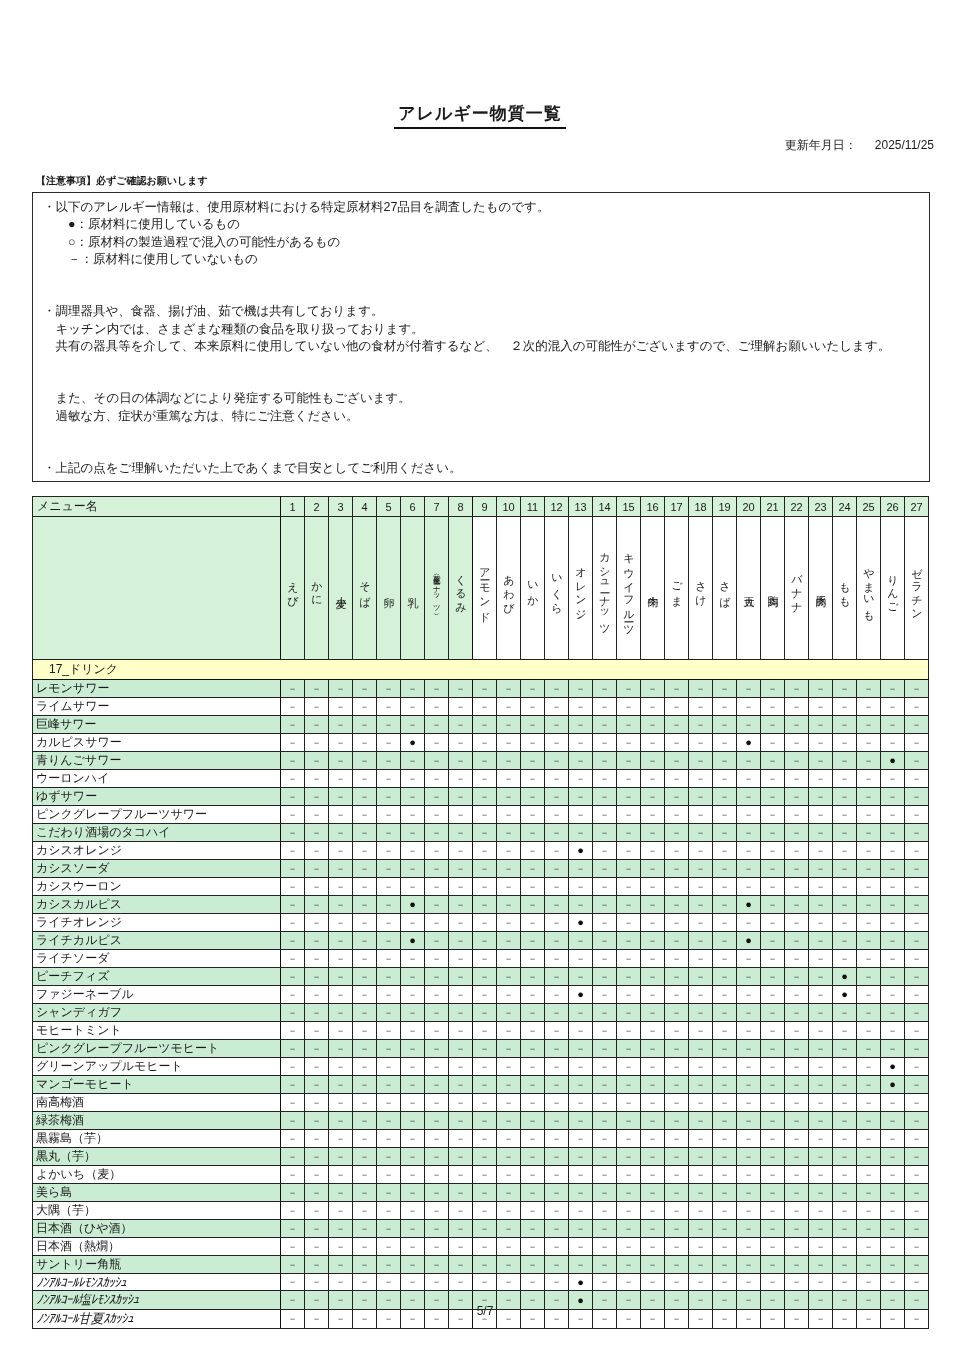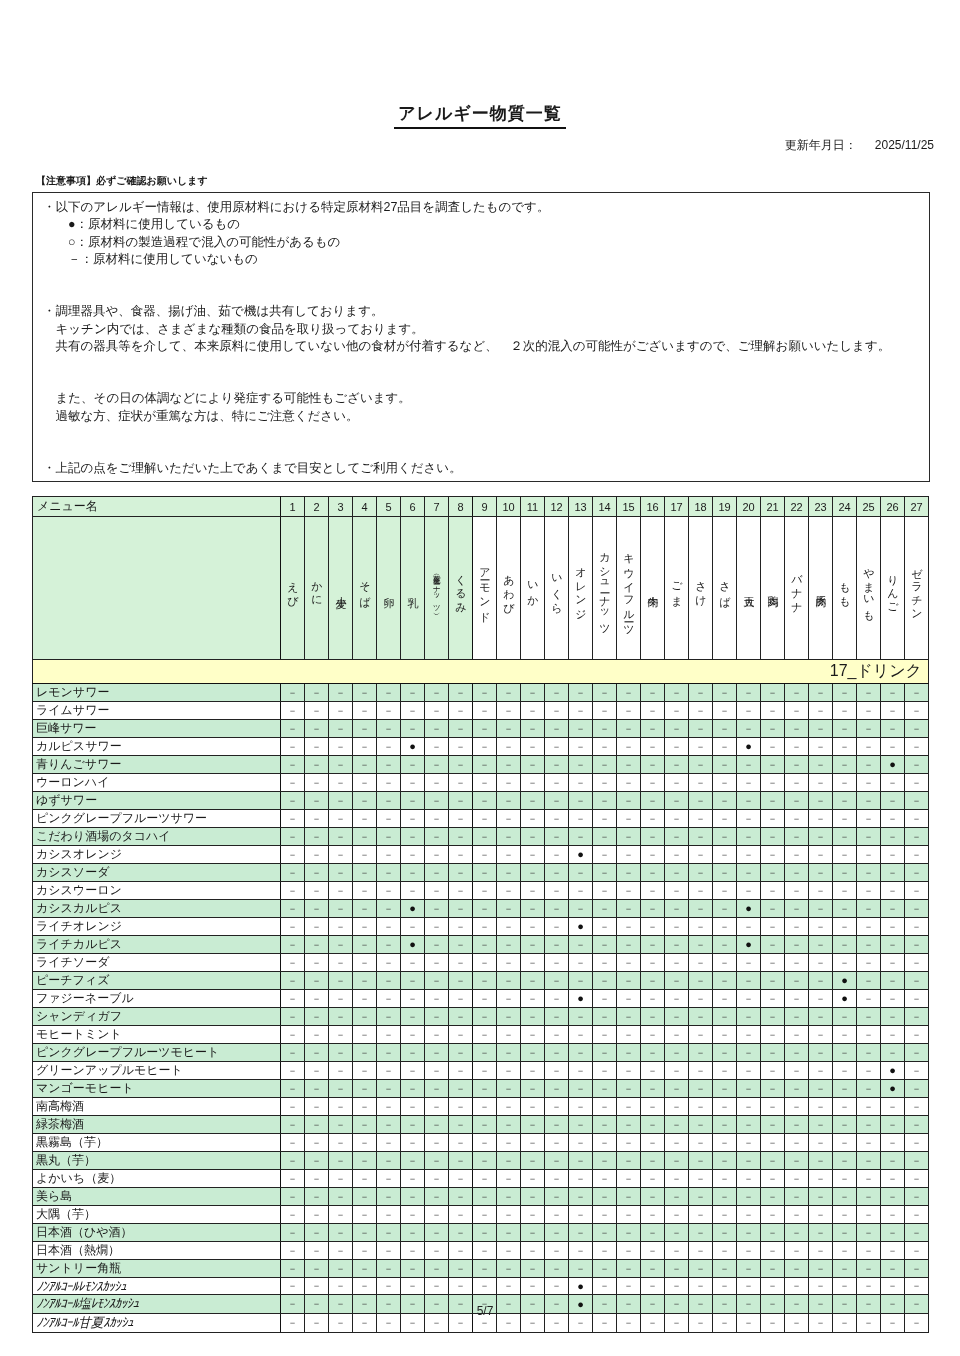--- a/index.html
+++ b/index.html
@@ -77,21 +77,21 @@
   }
   .v-text span {
     writing-mode:vertical-rl;
     text-orientation:upright;
     font-size:11px; letter-spacing:1.5px;
     line-height:1;
   }
   .v-text.small span { font-size:7.5px; letter-spacing:0.5px; }
   tr.section-row td {
     background:var(--section-yellow);
-    font-size:16px; text-align:right; padding:1px 6px;
+    font-size:12px; text-align:left; padding:1px 16px;
     height:17px;
     border-bottom:1.5px solid #111;
   }
   tr.data-row { height:16.6px; }
   tr.data-row.green td { background:var(--row-green); }
   tr.data-row.white td { background:#ffffff; }
   td.menu-name {
     font-size:12px; text-align:left; padding:0 3px;
     white-space:nowrap;
     border-right:1.5px solid #111 !important;

